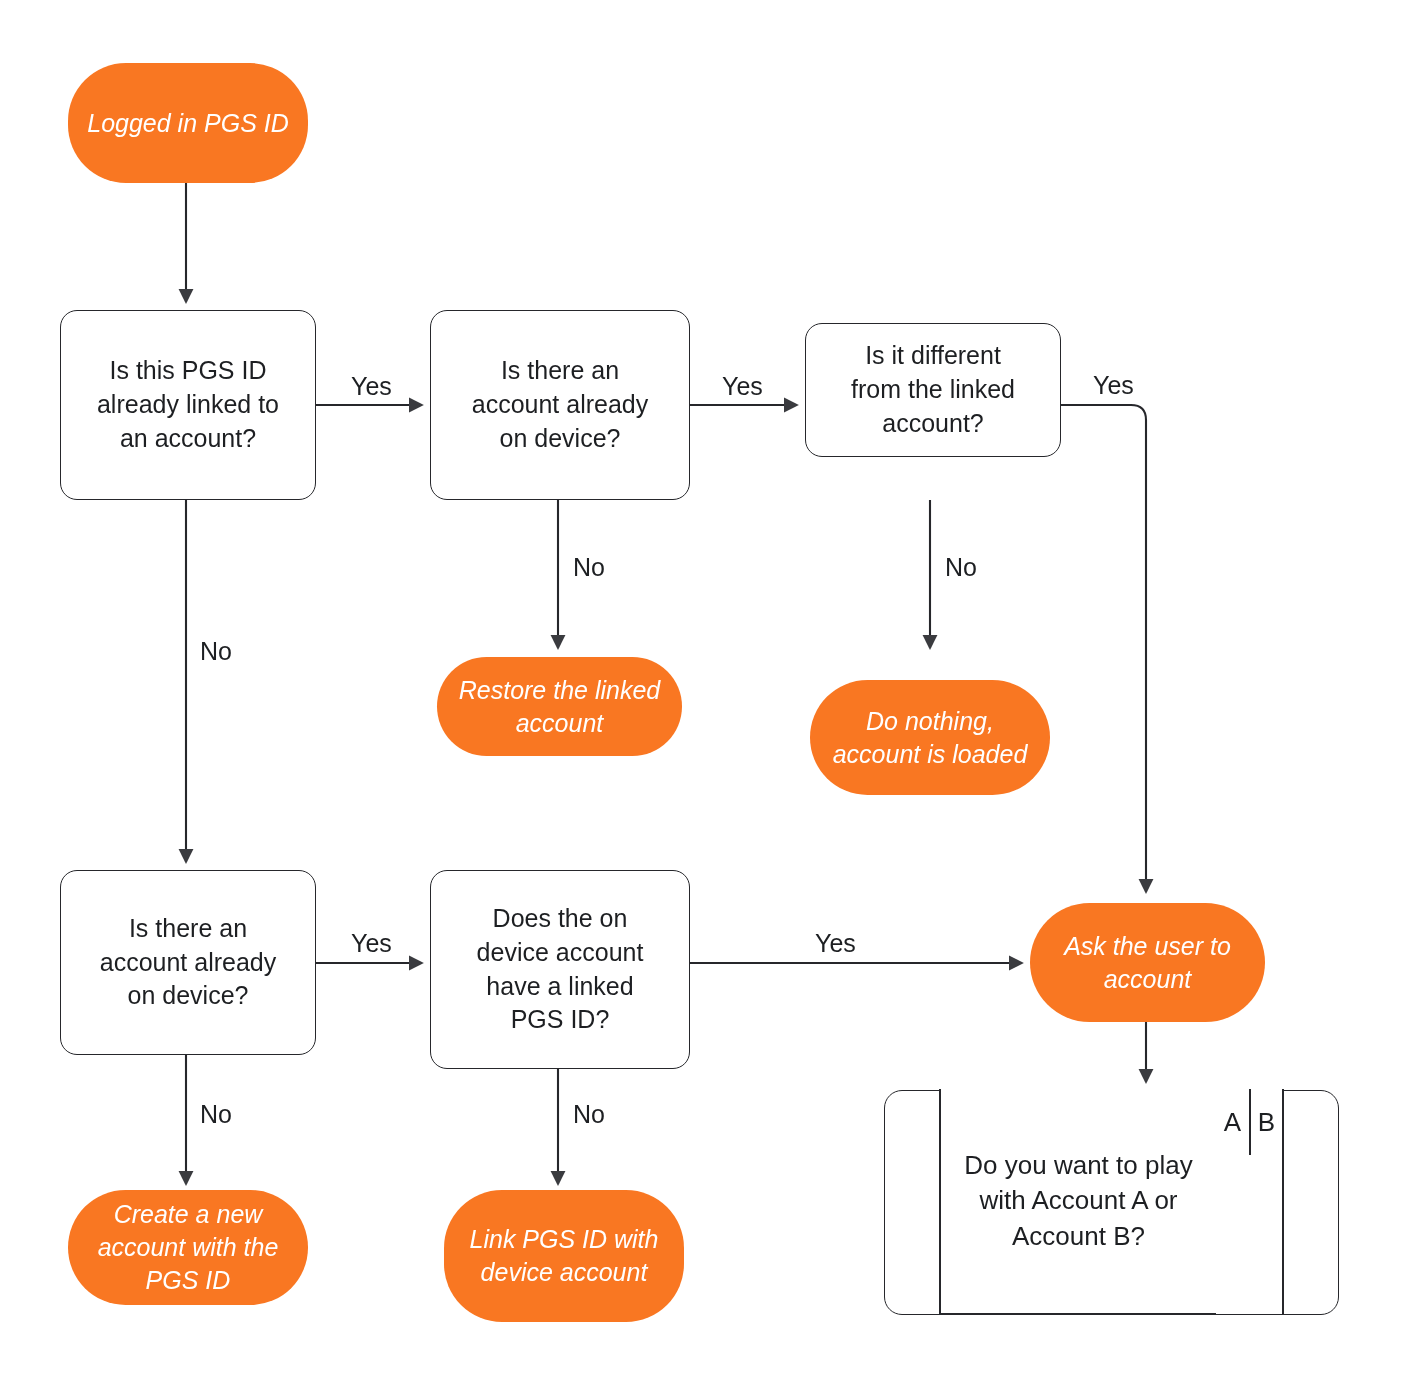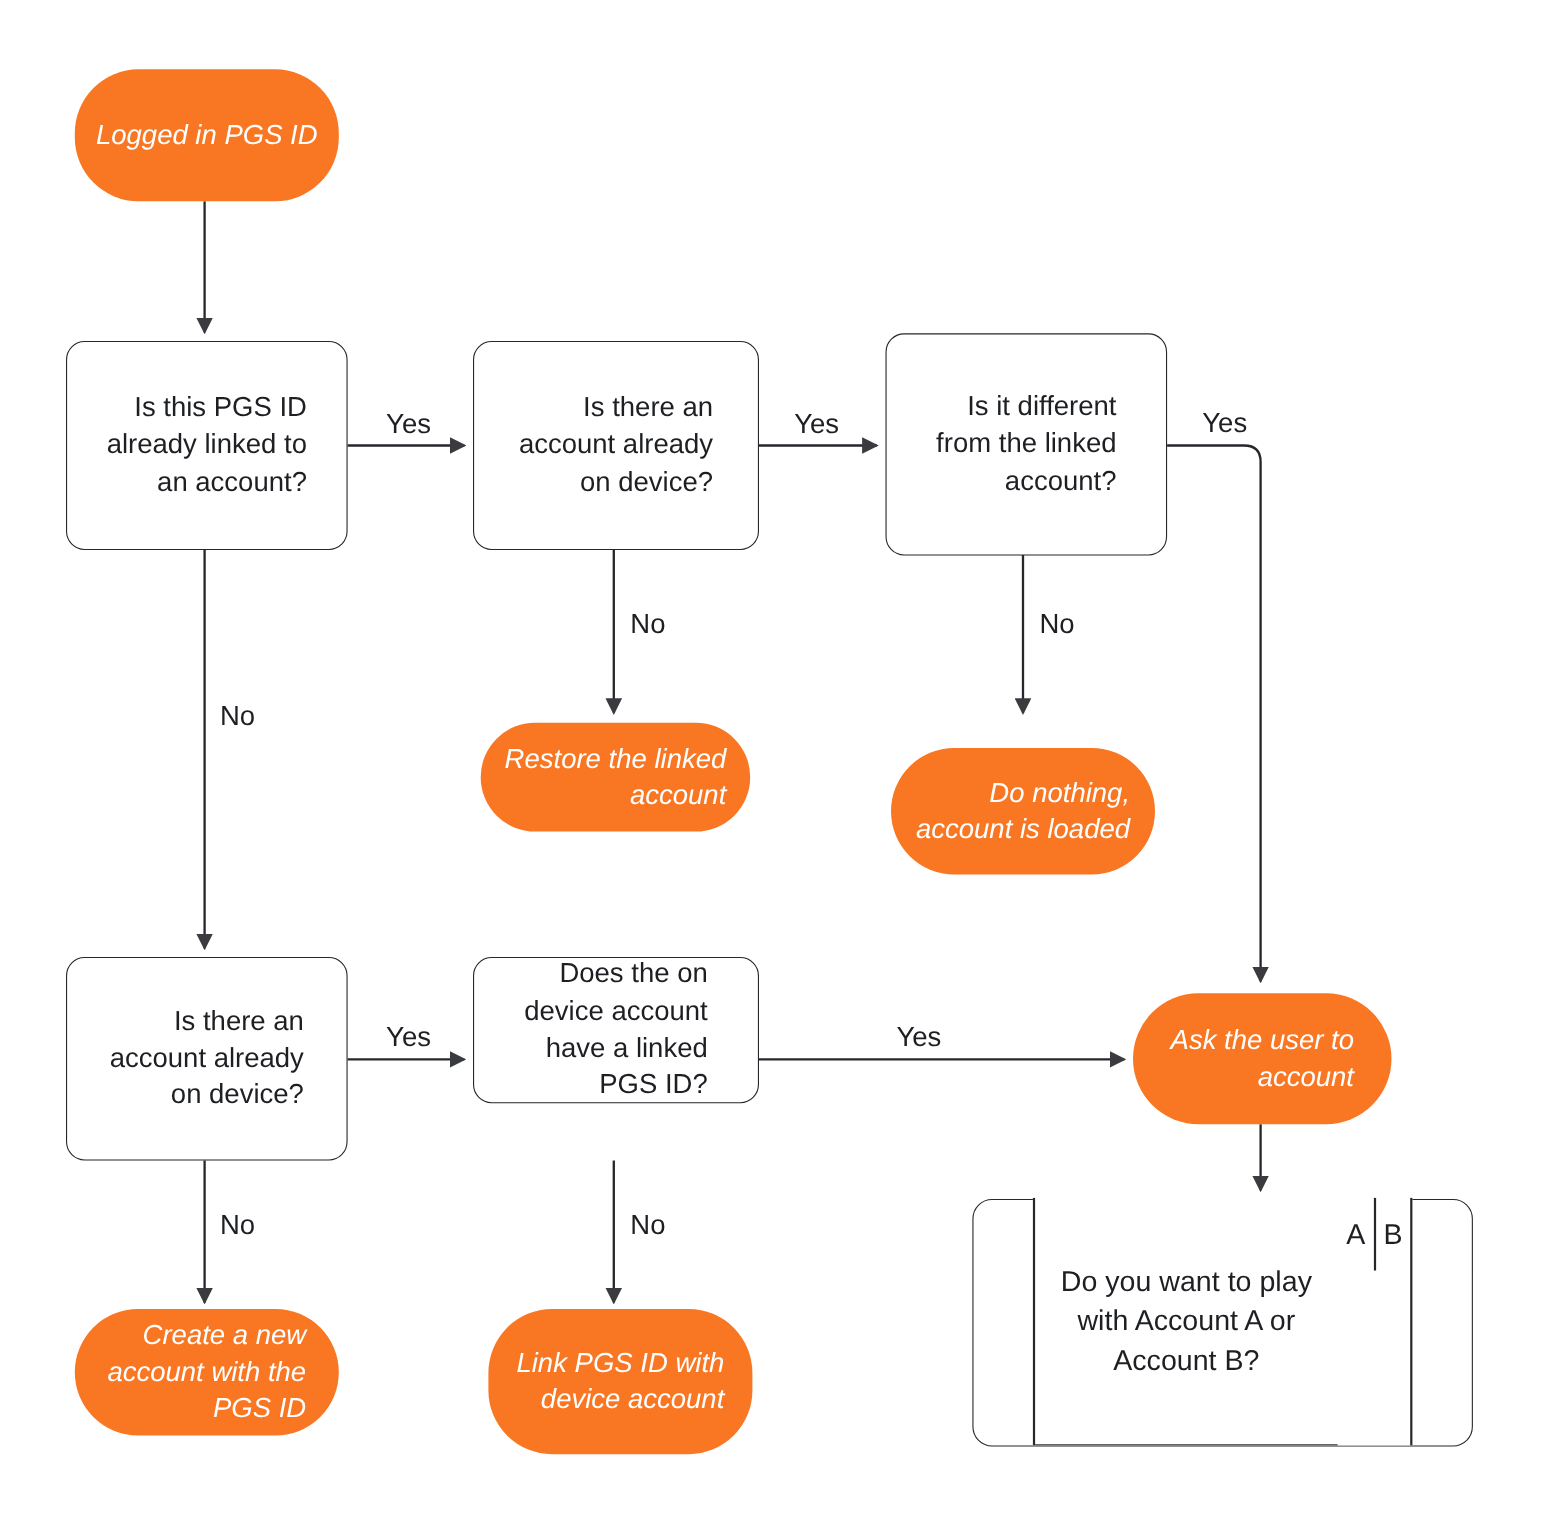--- a/index.html
+++ b/index.html
@@ -24,21 +24,21 @@
     width: 1408px;
     height: 1377px;
     pointer-events: none;
   }
   .node {
     position: absolute;
     box-sizing: border-box;
     display: flex;
     align-items: center;
     justify-content: center;
-    text-align: right;
+    text-align: center;
   }
   .node-text {
     display: block;
     white-space: pre-line;
   }
   
   .term {
     background: #F97722;
     border-radius: 58px;
     color: #ffffff;
@@ -160,21 +160,21 @@
 already linked to
 an account?</span>
   </div>
 
   <div class="node decision" style="left:430px; top:310px; width:260px; height:190px;">
     <span class="node-text">Is there an
 account already
 on device?</span>
   </div>
 
-  <div class="node decision" style="left:805px; top:303px; width:256px; height:202px;">
+  <div class="node decision" style="left:805px; top:323px; width:256px; height:134px;">
     <span class="node-text">Is it different
 from the linked
 account?</span>
   </div>
 
   <div class="node term" style="left:437px; top:657px; width:245px; height:99px;">
     <span class="node-text">Restore the linked
 account</span>
   </div>
 
@@ -182,21 +182,21 @@
     <span class="node-text">Do nothing,
 account is loaded</span>
   </div>
 
   <div class="node decision" style="left:60px; top:870px; width:256px; height:185px;">
     <span class="node-text">Is there an
 account already
 on device?</span>
   </div>
 
-  <div class="node decision" style="left:430px; top:870px; width:260px; height:133px;">
+  <div class="node decision" style="left:430px; top:870px; width:260px; height:199px;">
     <span class="node-text">Does the on
 device account
 have a linked
 PGS ID?</span>
   </div>
 
   <div class="node term" style="left:68px; top:1190px; width:240px; height:115px;">
     <span class="node-text">Create a new
 account with the
 PGS  ID</span>

